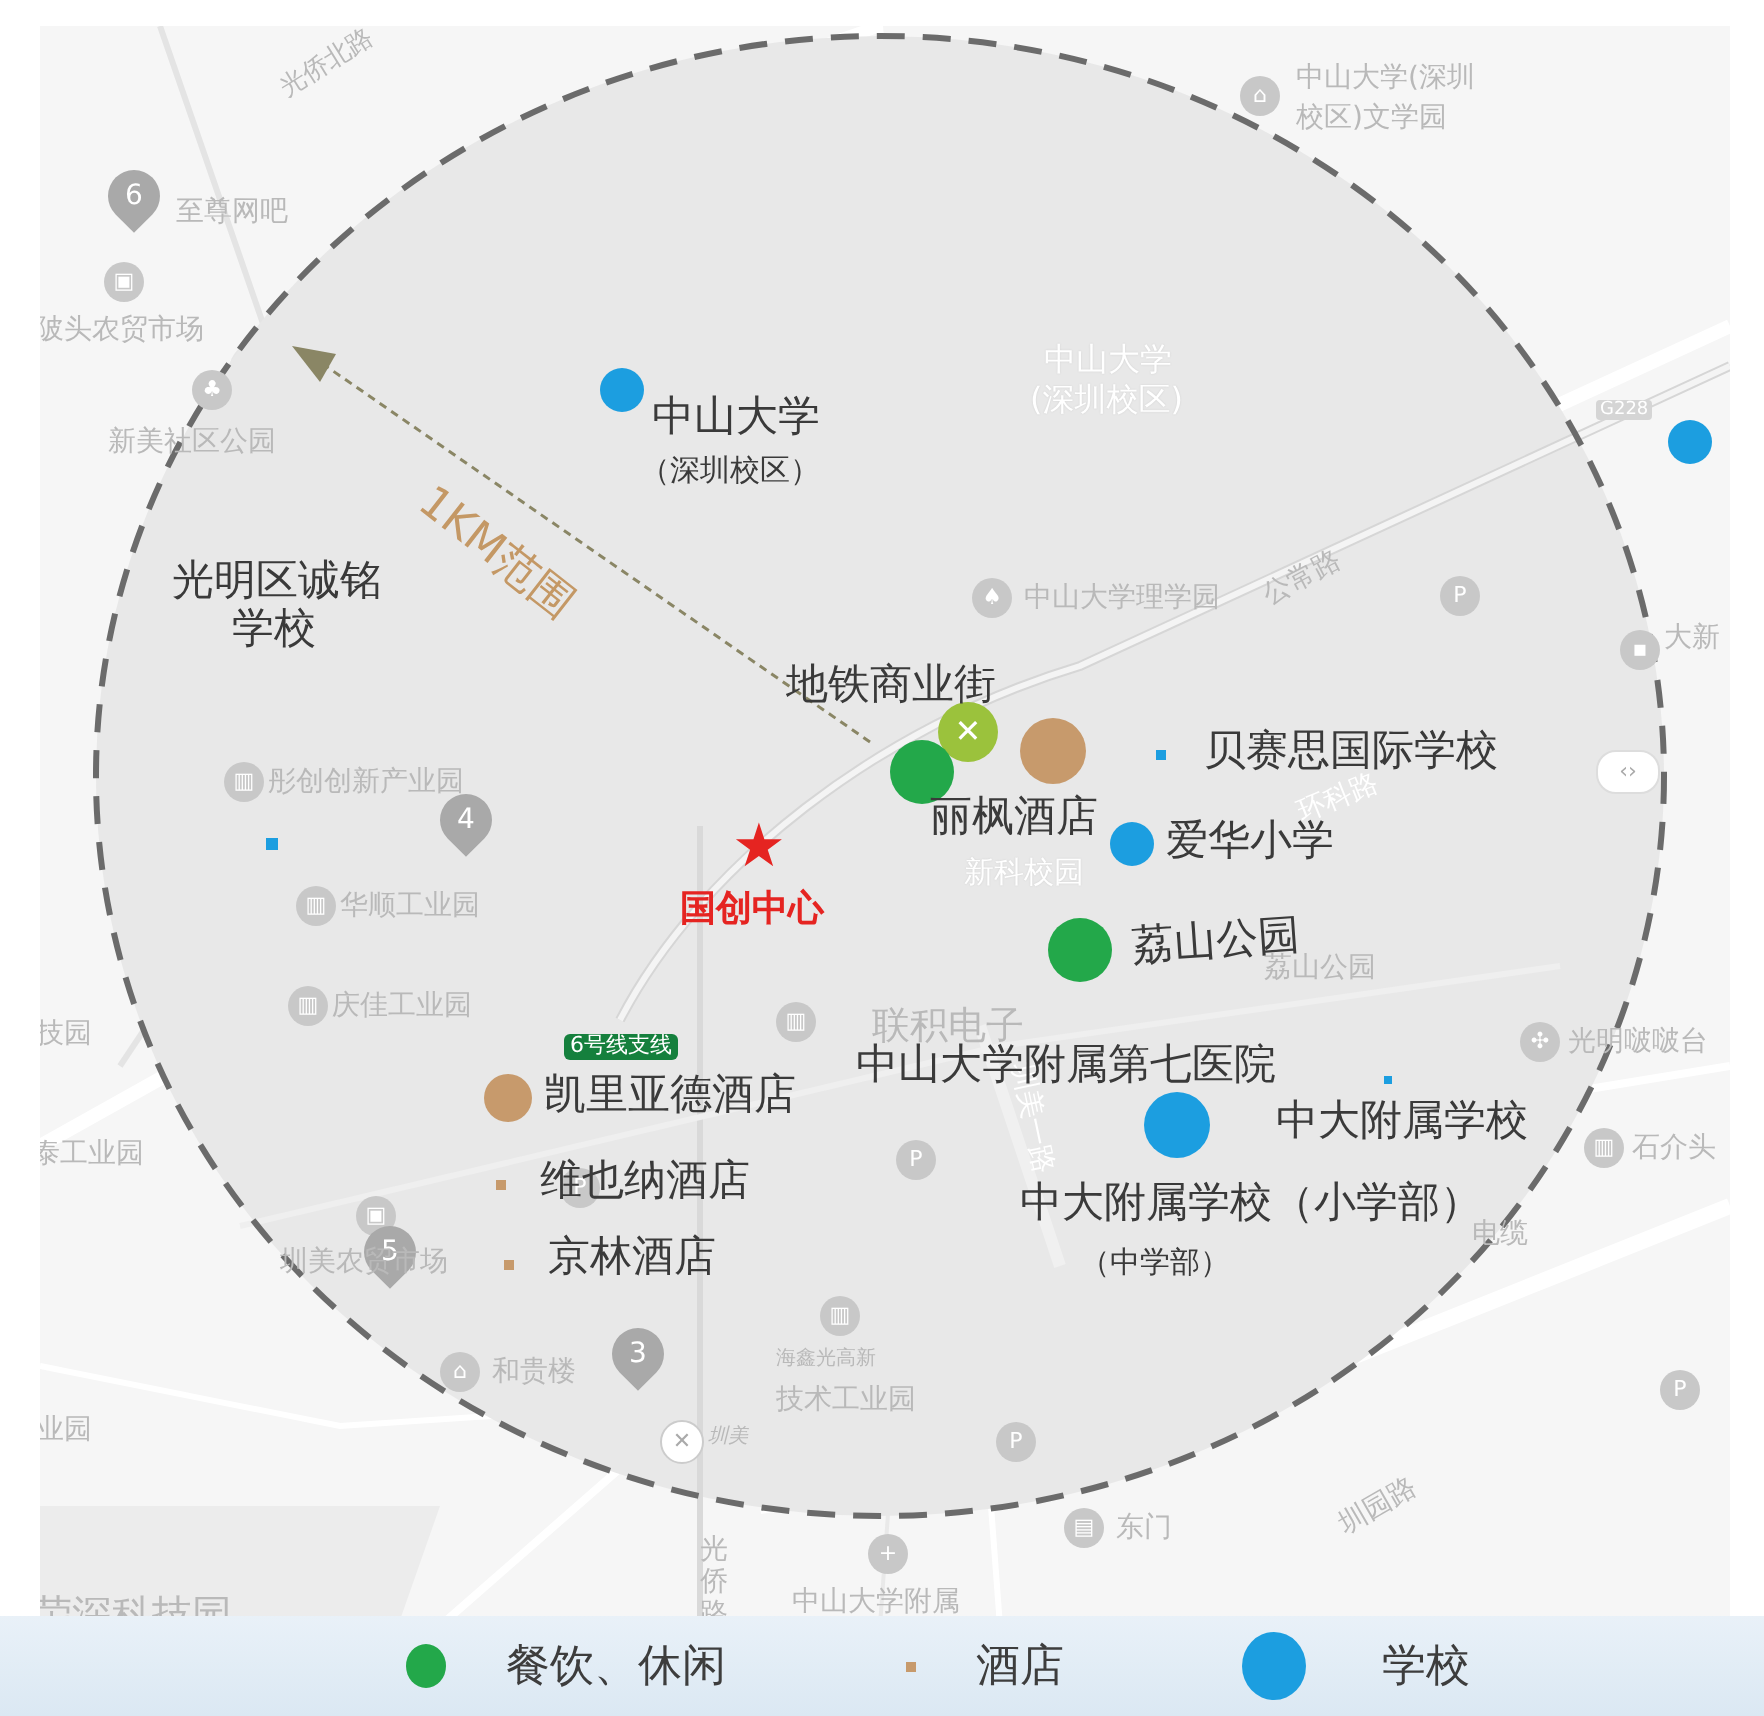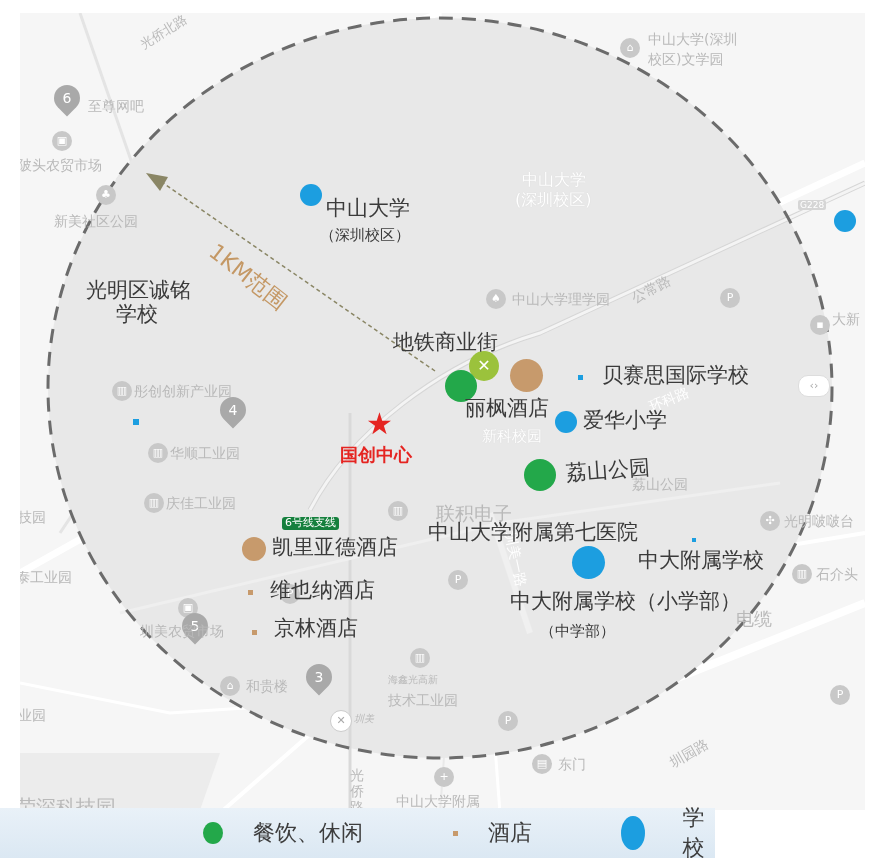--- a/index.html
+++ b/index.html
@@ -8,21 +8,21 @@
   .map svg.base{position:absolute;left:0;top:0;}
   .lbl{position:absolute;white-space:nowrap;color:#3a3a3a;font-size:21px;line-height:1.1;}
   .lbl.small{font-size:15px;}
   .faint{position:absolute;white-space:nowrap;color:#b9b9b9;font-size:13px;line-height:1.15;}
   .faint.white{color:#ffffff;font-size:15px;text-shadow:0 0 1px #cfcfcf;}
   .pin{position:absolute;width:20px;height:20px;border-radius:50%;background:#c8c8c8;color:#fff;font-size:11px;text-align:center;line-height:20px;}
   .numpin{position:absolute;width:26px;height:26px;border-radius:50% 50% 50% 0;transform:rotate(-45deg);background:#a9a9a9;}
   .numpin span{display:block;transform:rotate(45deg);color:#fff;font-size:14px;text-align:center;line-height:26px;}
   .dot{position:absolute;border-radius:50%;}
   .sq{position:absolute;width:5px;height:5px;}
-  .legend{position:absolute;left:0;top:808px;width:715px;height:50px;background:linear-gradient(180deg,#e9f1f8 0%,#dbe8f3 100%);}
+  .legend{position:absolute;left:0;top:808px;width:882px;height:50px;background:linear-gradient(180deg,#e9f1f8 0%,#dbe8f3 100%);}
   .legend .item{position:absolute;top:0;height:50px;display:flex;align-items:center;}
   .legend .txt{font-size:22px;color:#3d3d3d;}
 </style>
 </head>
 <body>
 
 <div class="map">
   <svg class="base" width="845" height="797">
 
     <path d="M60 0 L150 260 L120 400 L40 520" stroke="#e4e4e4" stroke-width="3" fill="none"></path>
@@ -91,21 +91,21 @@
   <div class="faint" style="left:146px;top:482px;font-size:14px;">庆佳工业园</div>
   <div class="faint" style="left:-2px;top:496px;font-size:14px;">技园</div>
   <div class="faint" style="left:262px;top:504px;font-size:11px;background:#15803d;color:#fff;padding:0 3px;border-radius:3px;">6号线支线</div>
   <div class="pin" style="left:368px;top:488px;">▥</div>
   <div class="faint" style="left:392px;top:490px;font-size:19px;margin-left:24px;">联积电子</div>
   <div class="faint" style="left:612px;top:463px;font-size:14px;">荔山公园</div>
   <div class="pin" style="left:740px;top:498px;">✣</div>
   <div class="faint" style="left:764px;top:500px;font-size:14px;">光明啵啵台</div>
   <div class="pin" style="left:772px;top:551px;">▥</div>
   <div class="faint" style="left:796px;top:553px;font-size:14px;">石介头</div>
-  <div class="faint" style="left:716px;top:596px;font-size:18px;">电缆</div>
+  <div class="faint" style="left:716px;top:596px;font-size:14px;">电缆</div>
   <div class="faint" style="left:468px;top:538px;transform:rotate(78deg);color:#fff;font-size:14px;">圳美一路</div>
   <div class="pin" style="left:428px;top:557px;">P</div>
   <div class="pin" style="left:260px;top:571px;">P</div>
   <div class="faint" style="left:-4px;top:556px;font-size:14px;">泰工业园</div>
 
   <div class="pin" style="left:158px;top:585px;">▣</div>
   <div class="numpin" style="left:162px;top:600px;">
       <span>5</span>
     </div>
   <div class="faint" style="left:120px;top:610px;font-size:14px;">圳美农贸市场</div>

